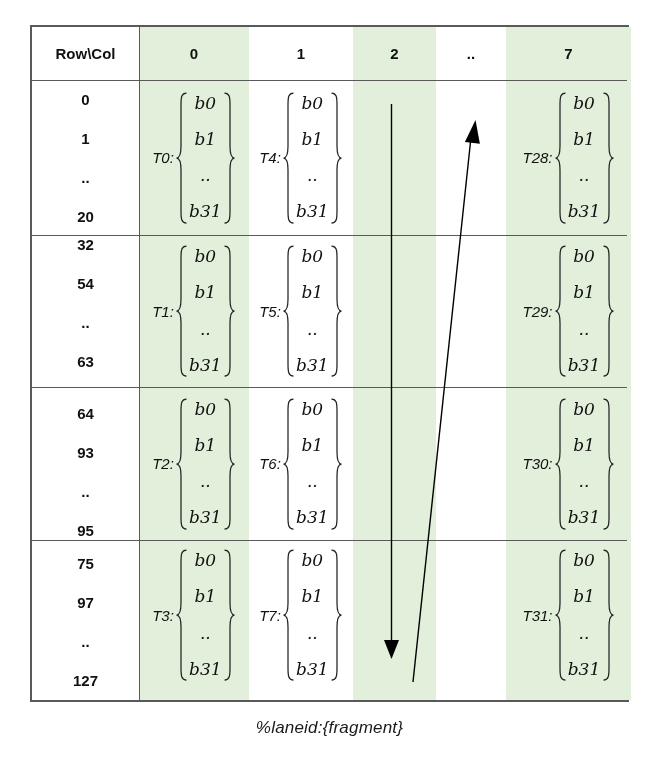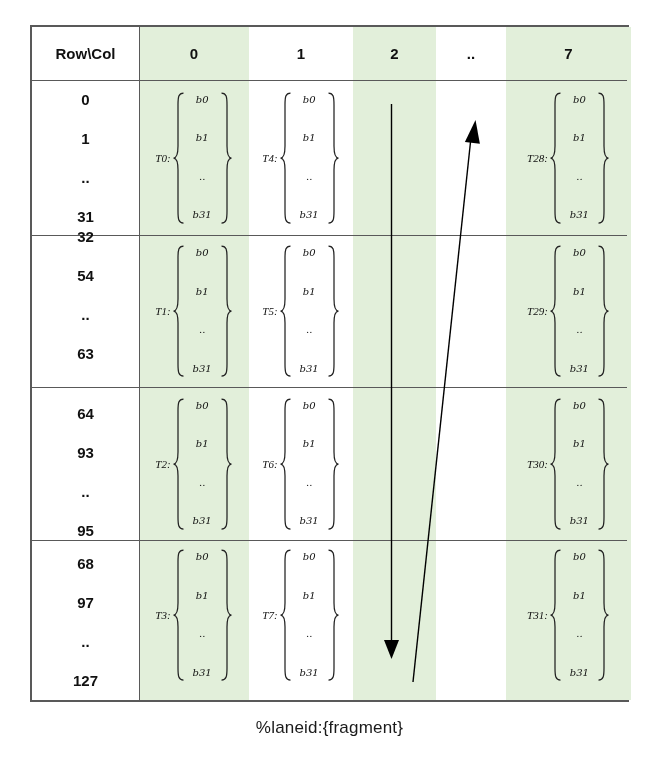--- a/index.html
+++ b/index.html
@@ -14,30 +14,30 @@
   .hline{position:absolute;left:0;width:100%;height:1.4px;background:#595959;z-index:2;}
   .vline{position:absolute;top:0;height:100%;width:1.4px;background:#595959;z-index:2;}
   .cell{position:absolute;display:flex;align-items:center;justify-content:center;z-index:3;}
   .hdr{font-weight:bold;font-size:15px;color:#111;}
   .rowlabels-wrap{position:absolute;left:0;width:107px;display:flex;align-items:center;
                   justify-content:center;z-index:3;}
   .rowlabels{display:flex;flex-direction:column;justify-content:space-between;height:132px;
              align-items:center;}
   .rowlabels span{font-weight:bold;font-size:15px;color:#111;line-height:1;}
   .mcell{position:absolute;display:flex;align-items:center;justify-content:center;z-index:3;}
-  .mlabel{font-family:Liberation Serif, serif;font-style:italic;font-size:11px;color:#111;
+  .mlabel{font-family:Liberation Sans, sans-serif;font-style:italic;font-size:15px;color:#111;
           margin-right:1px;white-space:nowrap;}
   .brace{flex:0 0 auto;}
   .items{display:flex;flex-direction:column;justify-content:space-between;height:126px;
          align-items:center;margin:0 1px;min-width:33px;}
-  .items span{font-family:"DejaVu Serif",serif;font-style:italic;font-size:10px;color:#111;
+  .items span{font-family:"DejaVu Serif",serif;font-style:italic;font-size:17px;color:#111;
               line-height:1;}
   .arrows{position:absolute;left:0;top:0;width:672px;height:768px;z-index:4;pointer-events:none;}
   .caption{position:absolute;left:30px;top:718px;width:599px;text-align:center;
-           font-size:17px;color:#1a1a1a;z-index:3;letter-spacing:0.2px;}
+           font-size:17px;color:#1a1a1a;z-index:3;letter-spacing:0.2px;font-style:italic;}
 </style>
 </head>
 <body>
 
 <div class="canvas">
 
   <div class="table">
 
     <div class="stripe stripe-c0"></div>
     <div class="stripe stripe-c2"></div>
@@ -54,21 +54,21 @@
     <div class="cell hdr" style="left:217px;top:0;width:104px;height:53px">1</div>
     <div class="cell hdr" style="left:321px;top:0;width:83px;height:53px">2</div>
     <div class="cell hdr" style="left:404px;top:0;width:70px;height:53px">..</div>
     <div class="cell hdr" style="left:474px;top:0;width:125px;height:53px">7</div>
 
     <div class="rowlabels-wrap" style="top:53px;height:155px">
       <div class="rowlabels">
         <span>0</span>
         <span>1</span>
         <span>..</span>
-        <span>31</span>
+        <span>20</span>
       </div>
     </div>
     <div class="mcell" style="left:107px;top:53px;width:110px;height:155px">
       <span class="mlabel">T0:</span>
       <svg class="brace" width="13" height="134" viewBox="0 0 13 134">
         <path d="M 11.5 2 C 6.5 2 6 6 6 14 L 6 55 C 6 63 5 67 1.5 67 C 5 67 6 71 6 79 L 6 120 C 6 128 6.5 132 11.5 132" stroke="#222" stroke-width="1.25" fill="none"></path>
       </svg>
       <div class="items">
         <span>b0</span>
         <span>b1</span>
@@ -103,21 +103,21 @@
         <span>b0</span>
         <span>b1</span>
         <span>..</span>
         <span>b31</span>
       </div>
       <svg class="brace" width="13" height="134" viewBox="0 0 13 134">
         <path d="M 1.5 2 C 6.5 2 7 6 7 14 L 7 55 C 7 63 8 67 11.5 67 C 8 67 7 71 7 79 L 7 120 C 7 128 6.5 132 1.5 132" stroke="#222" stroke-width="1.25" fill="none"></path>
       </svg>
     </div>
 
-    <div class="rowlabels-wrap" style="top:192px;height:152px">
+    <div class="rowlabels-wrap" style="top:200px;height:152px">
       <div class="rowlabels">
         <span>32</span>
         <span>54</span>
         <span>..</span>
         <span>63</span>
       </div>
     </div>
     <div class="mcell" style="left:107px;top:208px;width:110px;height:152px">
       <span class="mlabel">T1:</span>
       <svg class="brace" width="13" height="134" viewBox="0 0 13 134">
@@ -213,21 +213,21 @@
         <span>..</span>
         <span>b31</span>
       </div>
       <svg class="brace" width="13" height="134" viewBox="0 0 13 134">
         <path d="M 1.5 2 C 6.5 2 7 6 7 14 L 7 55 C 7 63 8 67 11.5 67 C 8 67 7 71 7 79 L 7 120 C 7 128 6.5 132 1.5 132" stroke="#222" stroke-width="1.25" fill="none"></path>
       </svg>
     </div>
 
     <div class="rowlabels-wrap" style="top:513px;height:164px">
       <div class="rowlabels">
-        <span>68</span>
+        <span>75</span>
         <span>97</span>
         <span>..</span>
         <span>127</span>
       </div>
     </div>
     <div class="mcell" style="left:107px;top:513px;width:110px;height:150px">
       <span class="mlabel">T3:</span>
       <svg class="brace" width="13" height="134" viewBox="0 0 13 134">
         <path d="M 11.5 2 C 6.5 2 6 6 6 14 L 6 55 C 6 63 5 67 1.5 67 C 5 67 6 71 6 79 L 6 120 C 6 128 6.5 132 11.5 132" stroke="#222" stroke-width="1.25" fill="none"></path>
       </svg>

